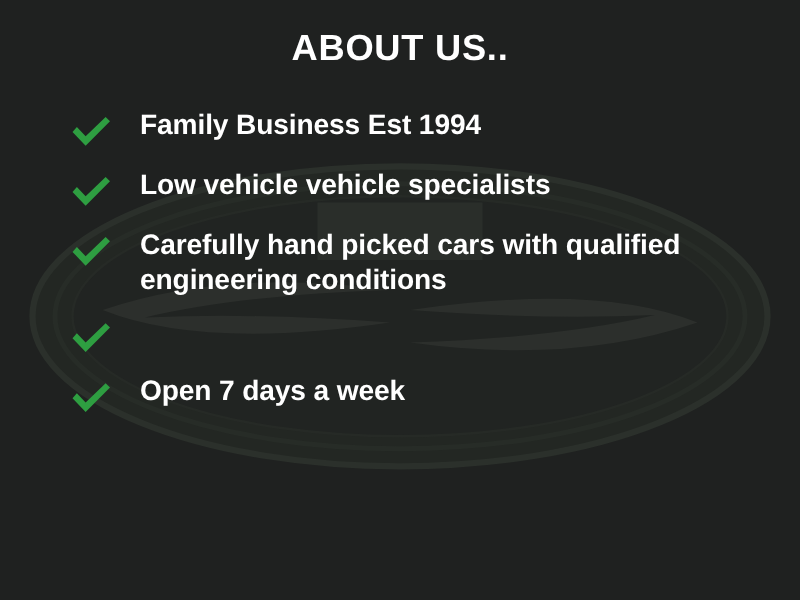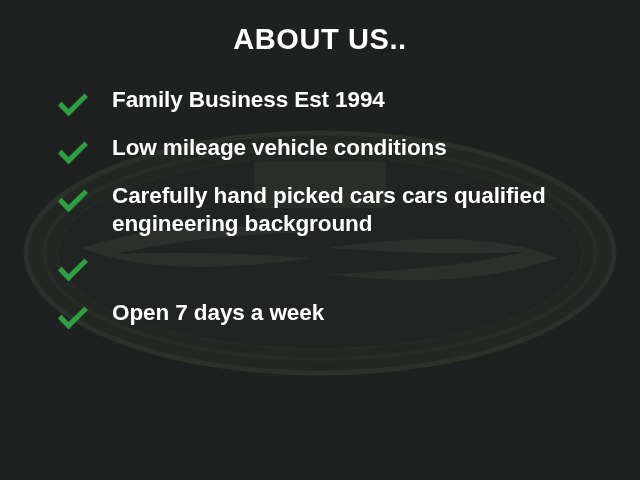--- a/index.html
+++ b/index.html
@@ -121,30 +121,30 @@
       </span>
       <span class="benefit-text">Family Business Est 1994</span>
     </li>
 
     <li class="benefit-item">
       <span class="check-icon">
         <svg viewBox="0 0 34 26" xmlns="http://www.w3.org/2000/svg" aria-hidden="true">
           <path d="M2 13.5 L5.5 9.5 L12.5 17 L28.5 1.5 L32 5 L12.5 24.5 Z" fill="#2e9e41"></path>
         </svg>
       </span>
-      <span class="benefit-text">Low mileage vehicle conditions</span>
+      <span class="benefit-text">Low vehicle vehicle specialists</span>
     </li>
 
     <li class="benefit-item">
       <span class="check-icon">
         <svg viewBox="0 0 34 26" xmlns="http://www.w3.org/2000/svg" aria-hidden="true">
           <path d="M2 13.5 L5.5 9.5 L12.5 17 L28.5 1.5 L32 5 L12.5 24.5 Z" fill="#2e9e41"></path>
         </svg>
       </span>
-      <span class="benefit-text">Carefully hand picked cars cars qualified engineering background</span>
+      <span class="benefit-text">Carefully hand picked cars with qualified engineering conditions</span>
     </li>
 
     <li class="benefit-item">
       <span class="check-icon">
         <svg viewBox="0 0 34 26" xmlns="http://www.w3.org/2000/svg" aria-hidden="true">
           <path d="M2 13.5 L5.5 9.5 L12.5 17 L28.5 1.5 L32 5 L12.5 24.5 Z" fill="#2e9e41"></path>
         </svg>
       </span>
     </li>
 

